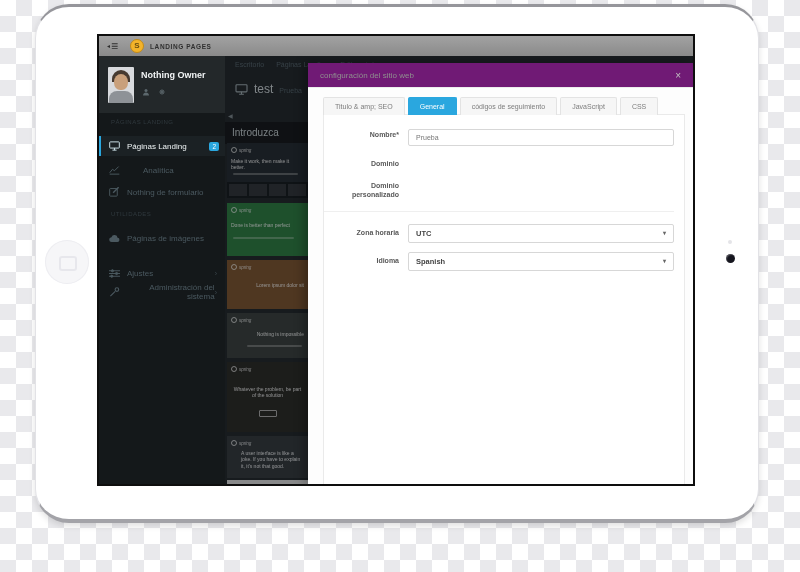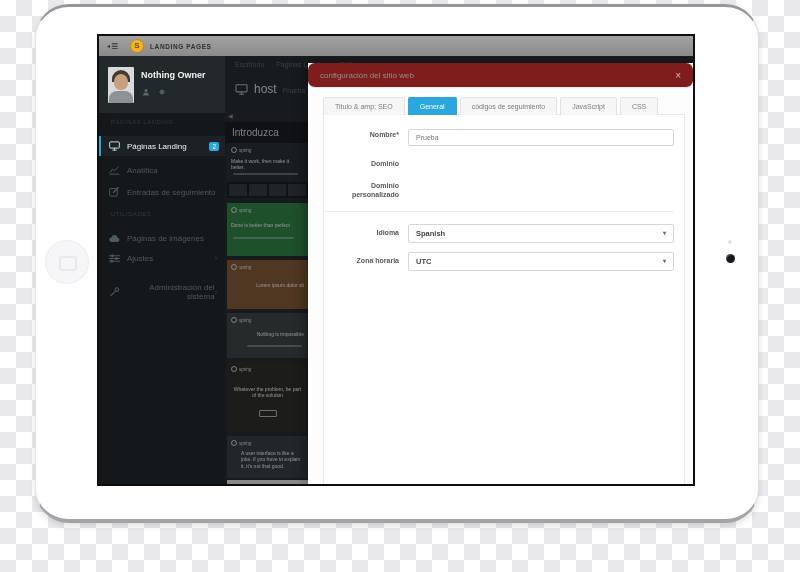--- a/index.html
+++ b/index.html
@@ -67,22 +67,22 @@
   .thumb-brand .b-dot{width:4px;height:4px;border-radius:50%;border:1px solid rgba(255,255,255,0.7);}
   .thumb-headline{position:absolute;left:4px;right:4px;color:rgba(255,255,255,0.85);font-size:5px;line-height:1.25;}
   .t-line{position:absolute;height:2px;background:rgba(255,255,255,0.28);border-radius:1px;}
   .thumb-btn{position:absolute;border:1px solid rgba(255,255,255,0.6);border-radius:1px;width:16px;height:5px;}
   .thumb-strip{position:absolute;left:0;right:0;bottom:0;height:12px;background:rgba(10,12,14,0.55);display:flex;gap:2px;padding:2px;}
   .thumb-strip i{flex:1;background:rgba(255,255,255,0.12);}
   .thumb-light{background:#d9d9d9;}
   
   .modal{position:absolute;left:83px;top:7px;width:385px;bottom:0;background:#fdfdfd;z-index:10;
     box-shadow:-4px 0 10px rgba(0,0,0,0.30);}
-  .modal-header{position:absolute;left:0;right:0;top:0;height:25px;background:#7f1d1d;
-    border-bottom:1px solid #ececec;display:flex;align-items:center;padding:0 12px;box-sizing:border-box;border-radius:7px;}
+  .modal-header{position:absolute;left:0;right:0;top:0;height:25px;background:#701a75;
+    border-bottom:1px solid #ececec;display:flex;align-items:center;padding:0 12px;box-sizing:border-box;}
   .modal-title{font-size:8px;color:#8f8f8f;}
   .modal-close{margin-left:auto;font-size:10px;color:#c2c2c2;cursor:pointer;}
   .tabs{position:absolute;left:15px;top:34px;display:flex;gap:3px;z-index:2;}
   .tab{font-size:7px;color:#7c7c7c;background:#f6f6f6;border:1px solid #e3e3e3;border-bottom:none;
     padding:5px 11px 5px;border-radius:2px 2px 0 0;cursor:pointer;}
   .tab.active{background:#2aa7df;border-color:#2aa7df;color:#fff;}
   .form-panel{position:absolute;left:15px;right:8px;top:51px;bottom:0;background:#fff;
     border:1px solid #eaeaea;border-bottom:none;box-sizing:border-box;padding:11px 10px 0 0;}
   .frow{display:flex;margin-bottom:9px;}
   .flabel{width:84px;flex:none;text-align:right;padding-right:9px;font-size:7px;font-weight:bold;
@@ -152,51 +152,51 @@
           <span class="s-icon">
             <svg width="11" height="10" viewBox="0 0 16 14" fill="none" stroke="currentColor" stroke-width="1.4">
                 <rect x="1" y="1" width="14" height="9" rx="1"></rect>
                 <path d="M5 13h6M8 10v3"></path>
               </svg>
           </span>
           <span>Páginas Landing</span>
           <span class="badge">2</span>
         </div>
 
-        <div class="side-item" style="top:104px;">
+        <div class="side-item" style="top:104px;gap:16px;">
           <span class="s-icon">
             <svg width="11" height="10" viewBox="0 0 16 14" fill="none" stroke="currentColor" stroke-width="1.4">
                 <path d="M1 13h14M1 11l4-5 3 2 6-6"></path>
               </svg>
           </span>
           <span>Analítica</span>
         </div>
 
         <div class="side-item" style="top:126px;">
           <span class="s-icon">
             <svg width="11" height="10" viewBox="0 0 16 14" fill="none" stroke="currentColor" stroke-width="1.4">
                 <rect x="1" y="2" width="11" height="11" rx="1"></rect>
                 <path d="M6 8L14 0" stroke-width="2"></path>
               </svg>
           </span>
-          <span>Entradas de seguimiento</span>
+          <span>Nothing de formulario</span>
         </div>
 
         <div class="side-section" style="top:155px;">UTILIDADES</div>
 
         <div class="side-item" style="top:172px;">
           <span class="s-icon">
             <svg width="11" height="9" viewBox="0 0 16 12" fill="currentColor">
                 <path d="M4 11a3.5 3.5 0 0 1-.4-7A4.5 4.5 0 0 1 12.4 5 3 3 0 0 1 12 11z"></path>
               </svg>
           </span>
           <span>Páginas de imágenes</span>
         </div>
 
-        <div class="side-item" style="top:192px;justify-content:space-between;">
+        <div class="side-item" style="top:207px;justify-content:space-between;">
           <span class="s-icon">
             <svg width="11" height="9" viewBox="0 0 16 12" fill="none" stroke="currentColor" stroke-width="1.4">
                 <path d="M0 2h16M0 6h16M0 10h16"></path>
                 <circle cx="5" cy="2" r="1.6" fill="currentColor"></circle>
                 <circle cx="11" cy="6" r="1.6" fill="currentColor"></circle>
                 <circle cx="4" cy="10" r="1.6" fill="currentColor"></circle>
               </svg>
           </span>
           <span>Ajustes</span>
           <span class="chev">›</span>
@@ -222,21 +222,21 @@
           <span>Editar página</span>
         </div>
 
         <div class="page-title">
           <span class="pt-icon">
             <svg width="13" height="11" viewBox="0 0 16 14" fill="none" stroke="currentColor" stroke-width="1.4">
                 <rect x="1" y="1" width="14" height="9" rx="1"></rect>
                 <path d="M5 13h6M8 10v3"></path>
               </svg>
           </span>
-          <span class="pt-main">host</span>
+          <span class="pt-main">test</span>
           <span class="pt-sub">Prueba</span>
         </div>
 
         <div class="gallery-back">◀</div>
         <div class="gallery-heading">Introduzca</div>
 
         <div class="thumb" style="top: 87px; height: 55px; background: rgb(37, 43, 49);">
           <div class="thumb-brand">
               <span class="b-dot"></span>
               <span>spring</span>
@@ -327,38 +327,38 @@
               <div class="flabel">Dominio</div>
             </div>
 
             <div class="frow">
               <div class="flabel">Dominio personalizado</div>
             </div>
 
             <hr class="fdivider">
 
             <div class="frow">
+              <div class="flabel">Zona horaria</div>
+              <div class="fctrl">
+                <div class="tselect">
+                  <span>UTC</span>
+                  <span class="caret">▾</span>
+                </div>
+              </div>
+            </div>
+
+            <div class="frow">
               <div class="flabel">Idioma</div>
               <div class="fctrl">
                 <div class="tselect">
                   <span>Spanish</span>
                   <span class="caret">▾</span>
                 </div>
               </div>
             </div>
 
-            <div class="frow">
-              <div class="flabel">Zona horaria</div>
-              <div class="fctrl">
-                <div class="tselect">
-                  <span>UTC</span>
-                  <span class="caret">▾</span>
-                </div>
-              </div>
-            </div>
-
           </div>
         </div>
 
       </div>
     </div>
   </div>
 </div>
 
 </body></html>

